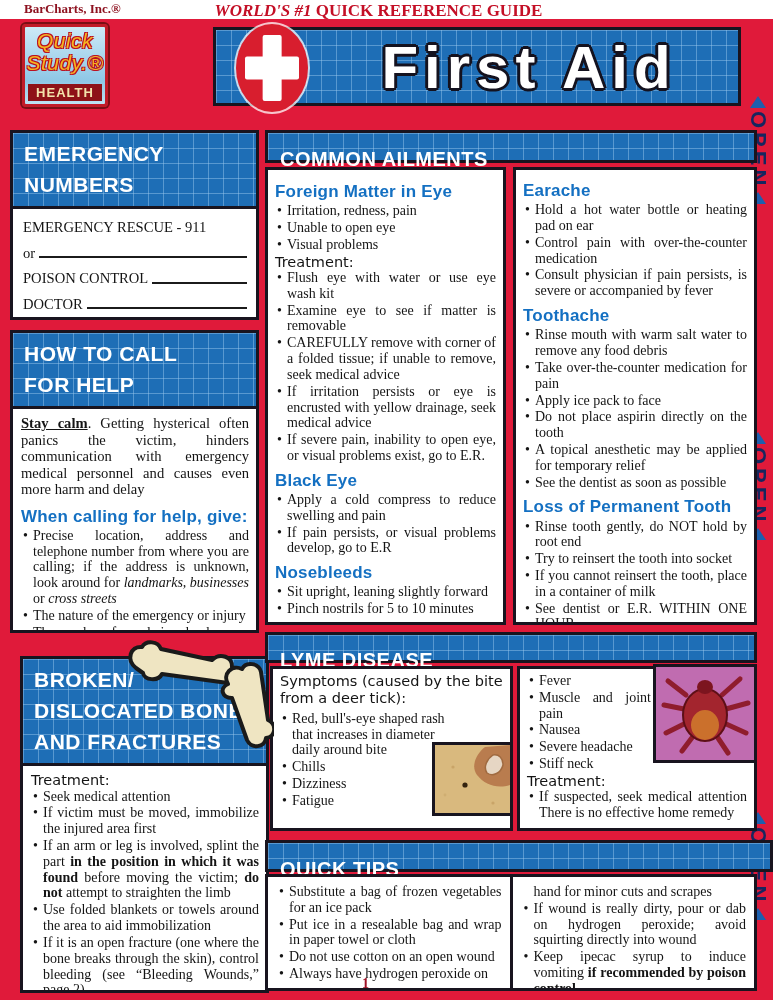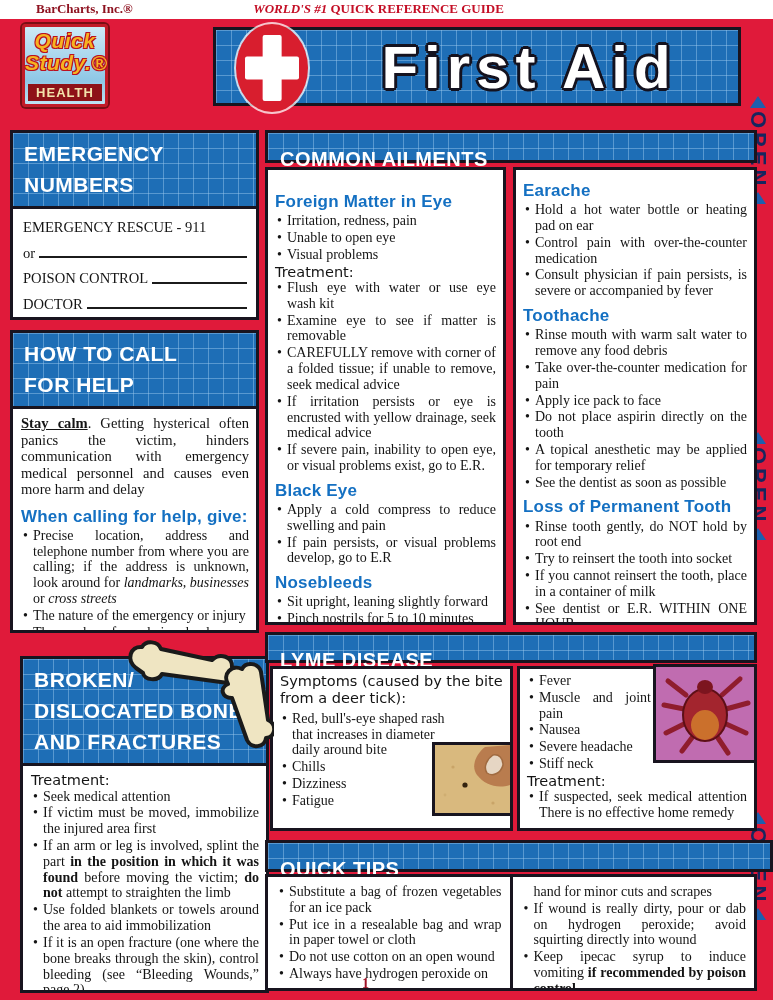--- a/index.html
+++ b/index.html
@@ -12,37 +12,37 @@
     font-family: "Liberation Serif", serif;
     margin: 0 auto;
   }
   
   .topbar {
     position: absolute; top:0; left:0; right:0; height:19px;
     background:#ffffff;
   }
   .brand {
     position:absolute; left:24px; top:1px;
-    font-family:"Liberation Serif",serif; font-weight:700; font-size:13px; color:#8e1220;margin-left:12px;
+    font-family:"Liberation Serif",serif; font-weight:700; font-size:13px; color:#8e1220;
   }
   .tagline {
     position:absolute; left:0; right:16px; top:1px; text-align:center;
-    font-family:"Liberation Serif",serif; font-weight:700; font-size:13px; color:#c40f26;
+    font-family:"Liberation Serif",serif; font-weight:700; font-size:17px; color:#c40f26;
   }
   .tagline .it { font-style:italic; }
   
   .logo {
     position:absolute; left:22px; top:24px; width:86px; height:83px;
     background:linear-gradient(180deg,#cdeaf6 0%,#8ec7e6 70%,#bfe2f2 100%);
     border:3px solid #c11b28; border-radius:4px;
     box-shadow:0 0 0 2px #7a0e14;
     text-align:center; padding-top:3px;
   }
   .logo-word {
-    font-family:"Liberation Sans",sans-serif; font-style:italic; font-weight:700;
+    font-family:"Liberation Sans",sans-serif; font-style:italic; font-weight:400;
     font-size:21px; line-height:1.05; color:#f6b321;
     text-shadow:1px 1px 0 #bb1020,-1px 1px 0 #bb1020,1px -1px 0 #bb1020,-1px -1px 0 #bb1020;
     letter-spacing:.5px;
   }
   .logo-badge {
     position:absolute; left:3px; right:3px; bottom:3px;
     background:#8e1218; color:#f3e3ac;
     font-family:"Liberation Sans",sans-serif; font-weight:700; font-size:13px;
     letter-spacing:1px; padding:1px 0;
   }
@@ -281,21 +281,21 @@
           </div>
         </div>
     </div>
   </div>
 
   <div class="bar bluegrid" id="bar-ailments">
     <span class="panel-title">COMMON AILMENTS</span>
   </div>
 
   <div class="box serif" id="box-ail-left">
-    <div class="sub-blue" style="margin-top:18px">Foreign Matter in Eye</div>
+    <div class="sub-blue" style="margin-top:8px">Foreign Matter in Eye</div>
     <div>
         <div class="bullet">
           <span class="bm">•</span>
           <span class="bt"><span>Irritation, redness, pain</span></span>
         </div>
         <div class="bullet">
           <span class="bm">•</span>
           <span class="bt"><span>Unable to open eye</span></span>
         </div>
         <div class="bullet">

